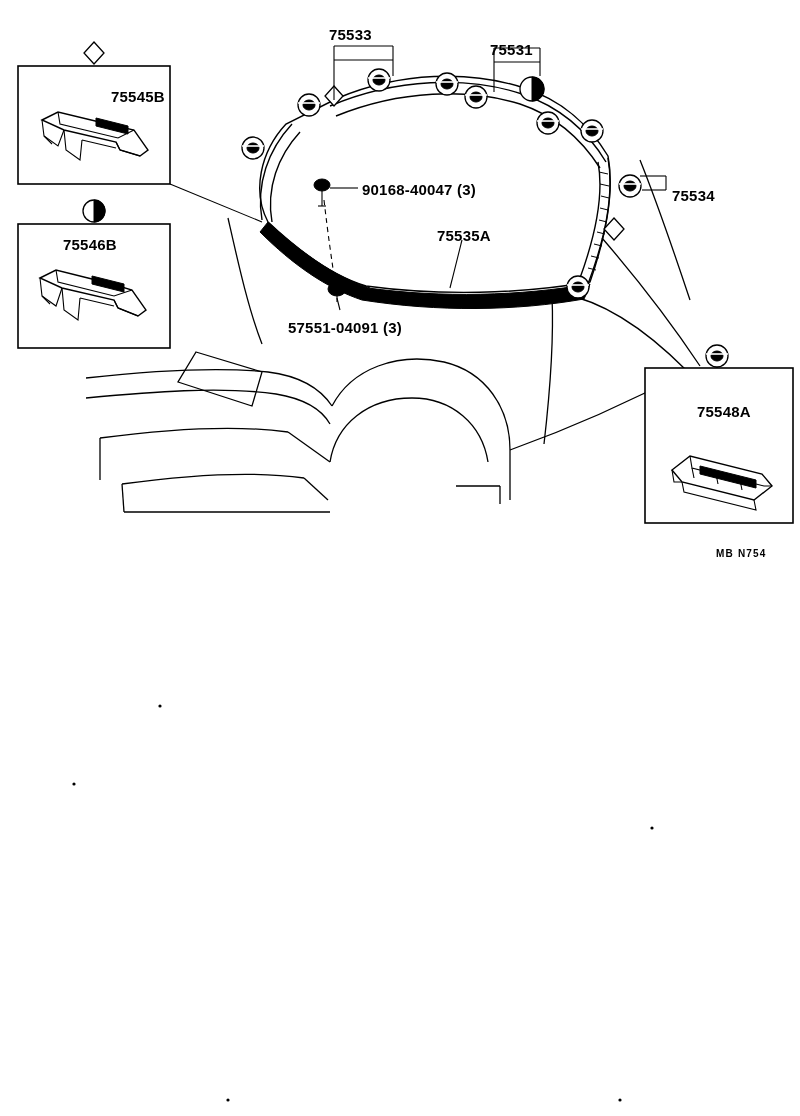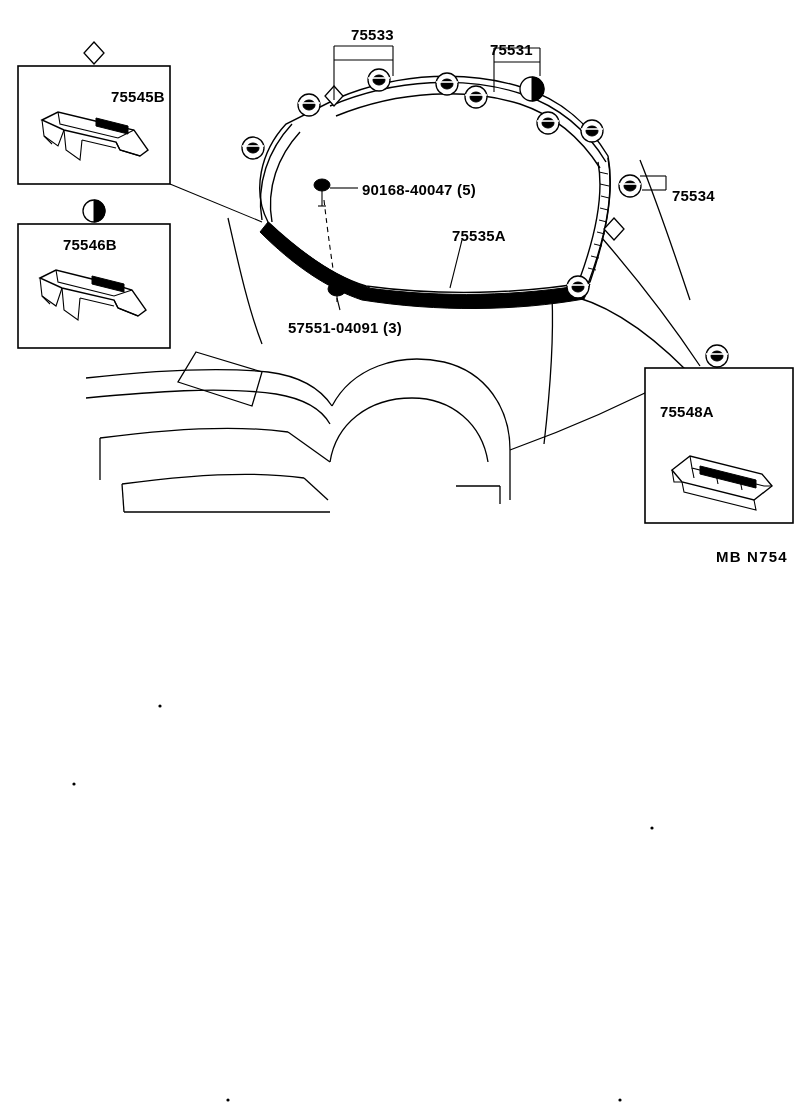--- a/index.html
+++ b/index.html
@@ -25,21 +25,21 @@
     font-family: "Liberation Sans", sans-serif;
     font-size: 15px;
     font-weight: bold;
     color: #000;
     white-space: nowrap;
     letter-spacing: 0.2px;
   }
   .footer-code {
     position: absolute;
     font-family: "Liberation Sans", sans-serif;
-    font-size: 15px;
+    font-size: 10px;
     font-weight: bold;
     letter-spacing: 1.2px;
     color: #000;
     white-space: nowrap;
   }
   svg { display: block; }
   .ln { fill: none; stroke: #000; stroke-width: 1.4; }
   .ln-thin { fill: none; stroke: #000; stroke-width: 1.1; }
   .ln-body { fill: none; stroke: #000; stroke-width: 1.3; }
   .fillblk { fill: #000; stroke: #000; stroke-width: 1; }
@@ -279,25 +279,25 @@
 
     <g>
       <circle cx="160" cy="706" r="1.6" fill="#000"></circle>
       <circle cx="74" cy="784" r="1.6" fill="#000"></circle>
       <circle cx="652" cy="828" r="1.6" fill="#000"></circle>
       <circle cx="228" cy="1100" r="1.6" fill="#000"></circle>
       <circle cx="620" cy="1100" r="1.6" fill="#000"></circle>
     </g>
   </svg>
 
-  <div class="lbl" style="left:351px; top:26px;text-align:center;">75533</div>
+  <div class="lbl" style="left:329px; top:26px;text-align:center;">75533</div>
   <div class="lbl" style="left:490px; top:41px;">75531</div>
   <div class="lbl" style="left:672px; top:187px;text-align:right;">75534</div>
-  <div class="lbl" style="left:437px; top:227px;margin-left:15px;">75535A</div>
-  <div class="lbl" style="left:362px; top:181px;">90168-40047 (5)</div>
+  <div class="lbl" style="left:437px; top:227px;">75535A</div>
+  <div class="lbl" style="left:362px; top:181px;">90168-40047 (3)</div>
   <div class="lbl" style="left:288px; top:319px;">57551-04091 (3)</div>
   <div class="lbl" style="left:63px;  top:88px;margin-left:48px;">75545B</div>
   <div class="lbl" style="left:63px;  top:236px;">75546B</div>
-  <div class="lbl" style="left:660px; top:403px;text-align:right;">75548A</div>
+  <div class="lbl" style="left:697px; top:403px;text-align:right;">75548A</div>
 
   <div class="footer-code" style="left:716px; top:548px;">MB N754</div>
 
 </div>
 
 </body></html>

